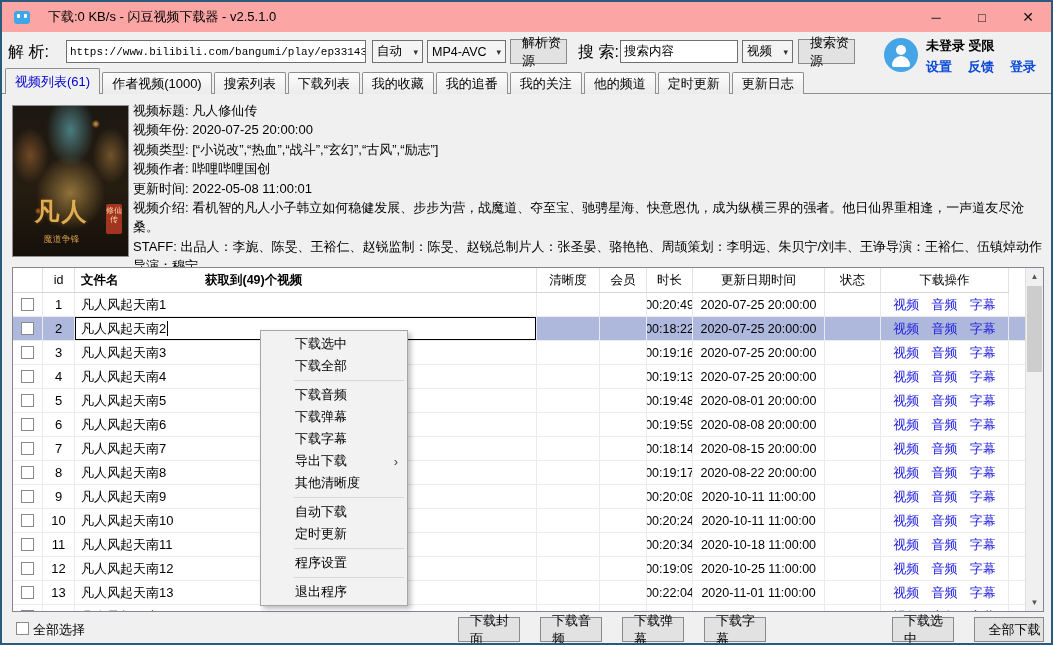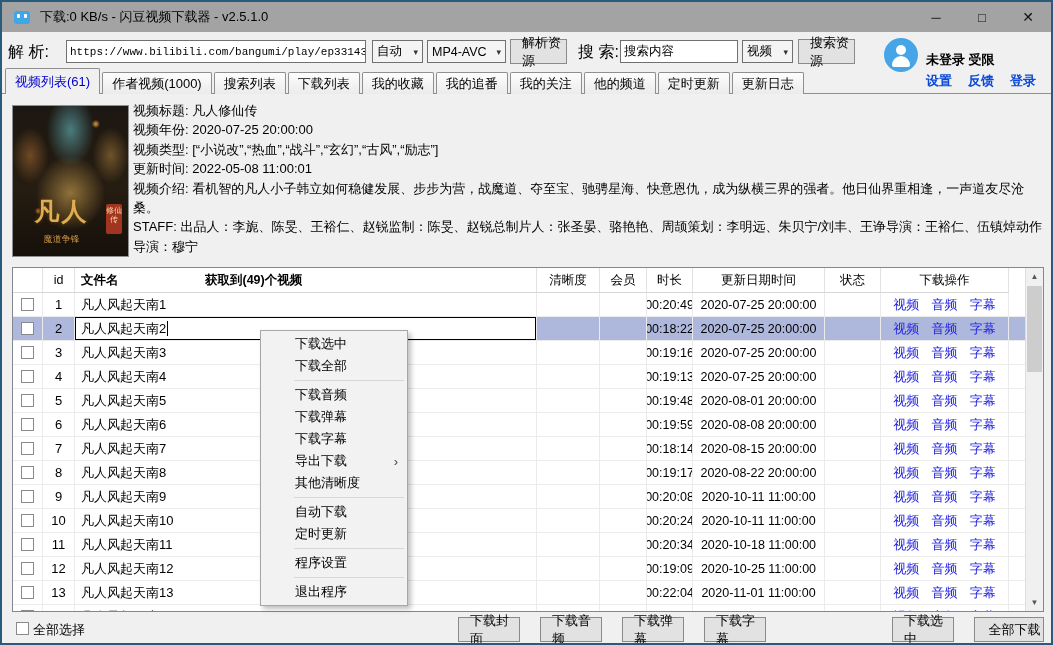--- a/index.html
+++ b/index.html
@@ -3,42 +3,42 @@
 <meta charset="utf-8">
 <style>
   html,body{margin:0;padding:0;background:#888;}
   *{box-sizing:border-box;}
   .window{
     position:relative;width:1053px;height:645px;background:#f0f0f0;
     border:2px solid #2a5b7c;overflow:hidden;
     font-family:"Liberation Sans","DejaVu Sans",sans-serif;color:#000;
   }
   
-  .titlebar{position:absolute;left:0;top:0;right:0;height:30px;background:#a3a3a3;display:flex;align-items:center;}
+  .titlebar{position:absolute;left:0;top:0;right:0;height:30px;background:#fca5a5;display:flex;align-items:center;gap:8px;}
   .appicon{width:16px;height:13px;margin:0 10px 0 12px;border-radius:3px;background:#3fa6e8;position:relative;}
   .appicon::before{content:"";position:absolute;left:3px;top:3px;width:3px;height:4px;background:#fff;border-radius:1px;}
   .appicon::after{content:"";position:absolute;right:3px;top:3px;width:3px;height:4px;background:#fff;border-radius:1px;}
   .title-text{font-size:13px;}
   .win-btns{margin-left:auto;display:flex;height:100%;}
   .win-btn{width:46px;height:100%;display:flex;align-items:center;justify-content:center;font-size:13px;color:#111;}
   .win-btn.close{font-size:14px;}
   
   .toolbar{position:absolute;left:0;top:30px;right:0;height:38px;background:#f0f0f0;}
   .tlabel{position:absolute;top:10px;font-size:16px;}
   .tinput{position:absolute;top:8px;height:23px;border:1px solid #707070;background:#fff;font-size:11px;
           font-family:"Liberation Mono","DejaVu Sans Mono",monospace;padding:0 3px;overflow:hidden;white-space:nowrap;display:flex;align-items:center;}
   .combo{position:absolute;top:8px;height:23px;border:1px solid #707070;background:#f4f4f4;font-size:12.5px;
          display:flex;align-items:center;justify-content:space-between;padding:0 4px;}
   .combo .arrow{font-size:9px;color:#333;margin-left:4px;}
   .btn{border:1px solid #8a8a8a;background:#e2e2e2;font-size:13px;display:flex;align-items:center;justify-content:center;padding-left:11px;}
   .tbtn{position:absolute;top:7px;height:25px;}
   .avatar{position:absolute;left:882px;top:36px;width:34px;height:34px;border-radius:50%;background:#45a5e6;}
   .avatar::before{content:"";position:absolute;left:12px;top:7px;width:10px;height:10px;border-radius:50%;background:#fff;}
   .avatar::after{content:"";position:absolute;left:8px;top:18px;width:18px;height:11px;border-radius:9px 9px 2px 2px;background:#fff;}
-  .acct{position:absolute;left:924px;top:49px;width:120px;}
+  .acct{position:absolute;left:924px;top:35px;width:120px;}
   .acct-status{font-size:13px;font-weight:bold;white-space:nowrap;}
   .acct-links{margin-top:3px;display:flex;gap:16px;font-size:13px;font-weight:bold;color:#0b49d8;white-space:nowrap;}
   
   .tabstrip{position:absolute;left:3px;top:66px;right:0;height:26px;display:flex;align-items:flex-end;z-index:3;}
   .tab{height:22px;margin-right:2px;padding:8px 9px;display:flex;align-items:center;font-size:13px;
        background:linear-gradient(#fdfdfd,#ebebeb);border:1px solid #8f8f8f;border-bottom:none;border-radius:2px 2px 0 0;}
   .tab.active{height:26px;background:#f0f0f0;color:#0000cc;z-index:4;}
   .panel-top{position:absolute;left:0;top:91px;right:0;height:1px;background:#8f8f8f;z-index:2;}
   
   .poster{position:absolute;left:10px;top:103px;width:117px;height:152px;border:1px solid #8f8f8f;overflow:hidden;
@@ -159,20 +159,21 @@
 
   <div class="poster">
     <div class="poster-title">凡人</div>
     <div class="poster-sub">魔道争锋</div>
     <div class="poster-seal">修仙传</div>
   </div>
   <div class="vinfo">
       <div class="info-line">视频标题: 凡人修仙传</div>
       <div class="info-line">视频年份: 2020-07-25 20:00:00</div>
       <div class="info-line">视频类型: [“小说改”,“热血”,“战斗”,“玄幻”,“古风”,“励志”]</div>
+      <div class="info-line">视频作者: 哔哩哔哩国创</div>
       <div class="info-line">更新时间: 2022-05-08 11:00:01</div>
       <div class="info-line">视频介绍: 看机智的凡人小子韩立如何稳健发展、步步为营，战魔道、夺至宝、驰骋星海、快意恩仇，成为纵横三界的强者。他日仙界重相逢，一声道友尽沧桑。</div>
       <div class="info-line">STAFF: 出品人：李旎、陈旻、王裕仁、赵锐监制：陈旻、赵锐总制片人：张圣晏、骆艳艳、周颉策划：李明远、朱贝宁/刘丰、王诤导演：王裕仁、伍镇焯动作导演：穆宁</div>
     </div>
 
   <div class="listview">
     <div class="thead">
       <div class="hcell" style="width:30px"></div>
       <div class="hcell" style="width:32px">id</div>
       <div class="hcell" style="width:462px;justify-content:flex-start;padding-left:6px;font-weight:bold;position:relative">

